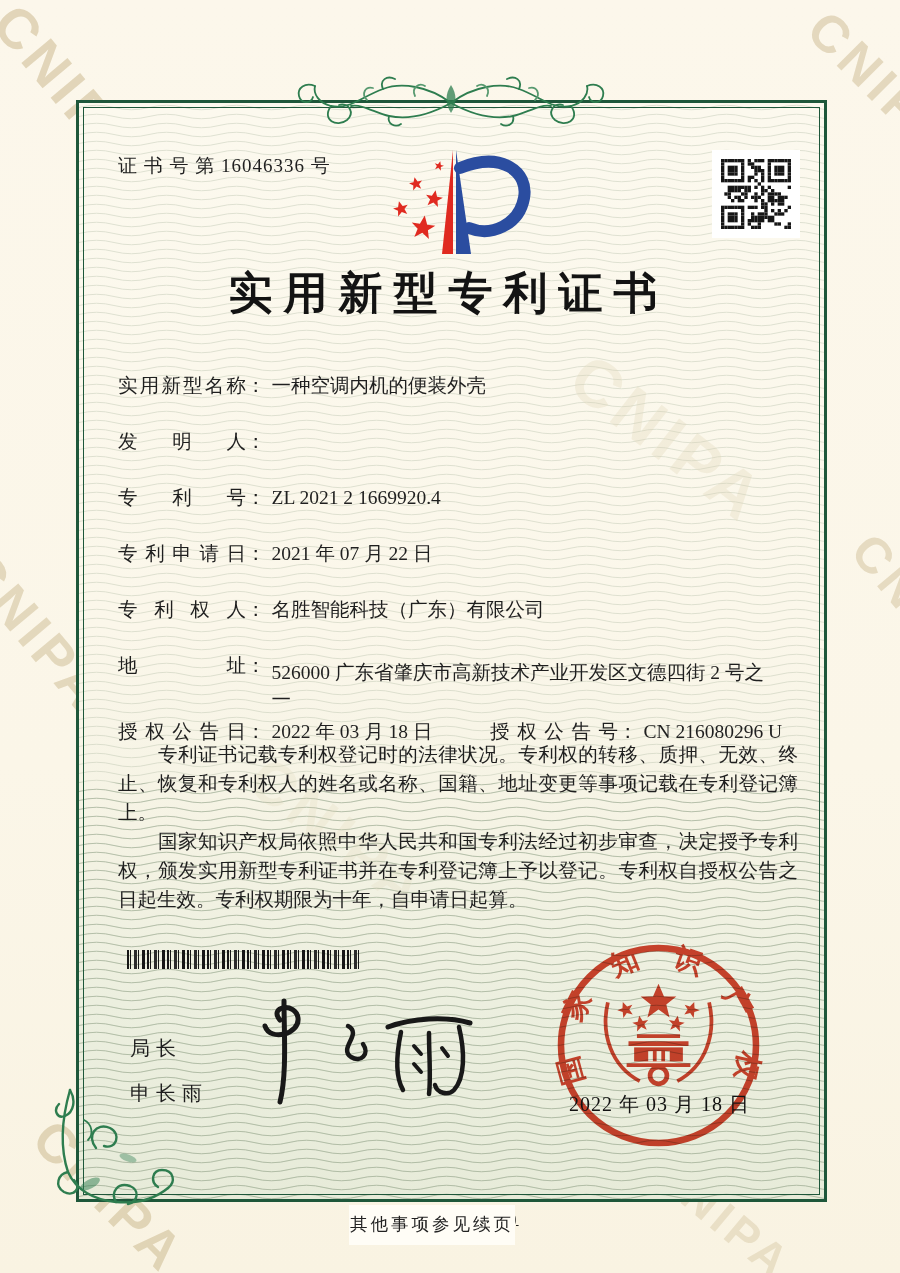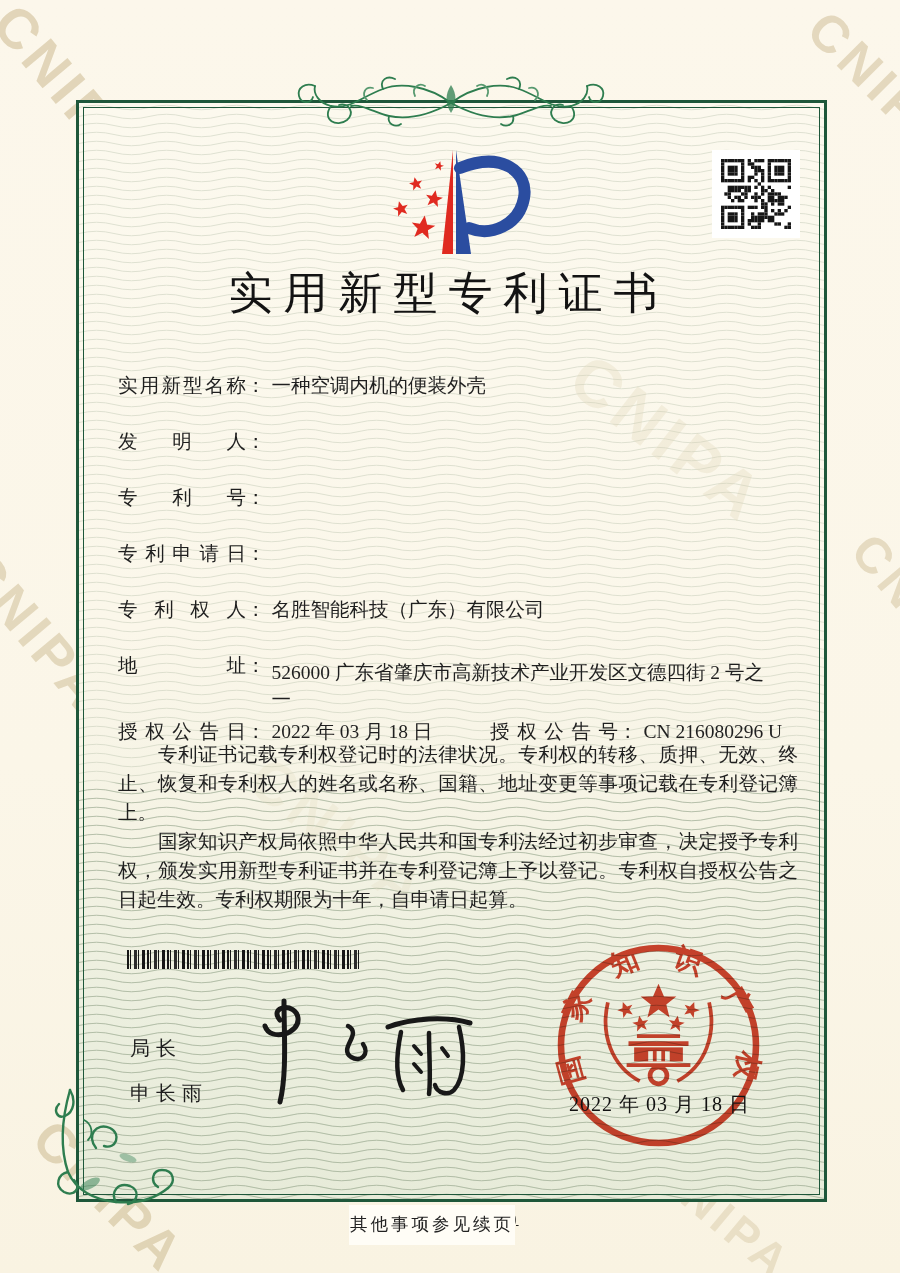--- a/index.html
+++ b/index.html
@@ -31,21 +31,21 @@
   .flourish-top{position:absolute;left:291px;top:76px;z-index:3;}
   .flourish-bl{position:absolute;left:54px;top:1086px;z-index:3;}
   .flourish-br{position:absolute;left:843px;top:1058px;z-index:3;transform:scaleX(-1);}
   
   .cert-no{position:absolute;left:118px;top:153px;font-size:19px;letter-spacing:1px;z-index:3;}
   .logo{position:absolute;left:376px;top:146px;z-index:3;}
   .qr{position:absolute;left:712px;top:150px;width:70px;height:70px;background:#fff;
       padding:9px;z-index:3;}
   .qr svg{display:block;width:70px;height:70px;fill:#161616;}
   .title{position:absolute;left:76px;top:264px;width:745px;text-align:center;z-index:3;
-         font-size:44px;font-weight:normal;letter-spacing:11px;color:#131313;}
+         font-size:44px;font-weight:bold;letter-spacing:11px;color:#131313;}
   
   .fields{position:absolute;left:118px;top:372px;width:680px;z-index:3;font-size:19.5px;}
   .frow{display:flex;align-items:flex-start;height:56px;line-height:27px;}
   .frow.addr{height:66px;}
   .flabel{display:inline-block;width:128px;flex:none;text-align:justify;text-align-last:justify;font-family:Liberation Serif, serif;}
   .fcolon{flex:none;margin-right:6px;}
   .fval{flex:1;}
   .addr .fval{max-width:508px;margin-top:7px;}
   .fgroup{display:flex;}
   .fgroup.g1{width:372px;flex:none;}
@@ -128,20 +128,21 @@
   </svg>
   <svg class="flourish-br" width="130" height="122" viewBox="0 0 130 122" xmlns="http://www.w3.org/2000/svg">
     <g stroke="#2e7d4f" stroke-width="2.4" fill="none" stroke-linecap="round">
       <path d="M16,4 C8,32 6,62 14,86 C22,104 40,114 62,116"></path>
       <path d="M16,4 C22,14 20,26 11,30 C3,33 -1,24 5,18"></path>
       <path d="M14,86 C4,88 0,100 10,106 C20,111 28,102 20,94"></path>
       <path d="M42,62 C32,50 42,36 56,42 C68,48 62,64 50,60"></path>
     </g>
   </svg>
 
+  <div class="cert-no">证 书 号 第 16046336 号</div>
 
   <svg class="logo" width="160" height="114" viewBox="0 0 160 114" xmlns="http://www.w3.org/2000/svg">
     <defs>
       <path id="st" d="M0,-1 L0.294,-0.309 L0.951,-0.309 L0.416,0.118 L0.588,0.809 L0,0.382 L-0.588,0.809 L-0.416,0.118 L-0.951,-0.309 L-0.294,-0.309 Z"></path>
     </defs>
     <path d="M84,22 C126,5 153,26 148,52 C143,79 115,91 93,82" stroke="#2b4da0" stroke-width="12" fill="none" stroke-linecap="round"></path>
     <polygon points="77,4 66,108 77,108" fill="#e02a20"></polygon>
     <polygon points="80,4 80,108 95,108" fill="#2b4da0"></polygon>
     <use href="#st" transform="translate(63,20) scale(5) rotate(15)" fill="#e02a20"></use>
     <use href="#st" transform="translate(40,38) scale(7) rotate(-12)" fill="#e02a20"></use>
@@ -381,24 +382,26 @@
         <span class="fcolon">：</span>
       <span class="fval">一种空调内机的便装外壳</span>
     </div>
     <div class="frow">
       <span class="flabel">发明人</span>
         <span class="fcolon">：</span>
     </div>
     <div class="frow">
       <span class="flabel">专利号</span>
         <span class="fcolon">：</span>
+      <span class="fval">ZL 2021 2 1669920.4</span>
     </div>
     <div class="frow">
       <span class="flabel">专利申请日</span>
         <span class="fcolon">：</span>
+      <span class="fval">2021 年 07 月 22 日</span>
     </div>
     <div class="frow">
       <span class="flabel">专利权人</span>
         <span class="fcolon">：</span>
       <span class="fval">名胜智能科技（广东）有限公司</span>
     </div>
     <div class="frow addr">
       <span class="flabel">地址</span>
         <span class="fcolon">：</span>
       <span class="fval">526000 广东省肇庆市高新技术产业开发区文德四街 2 号之一</span>

